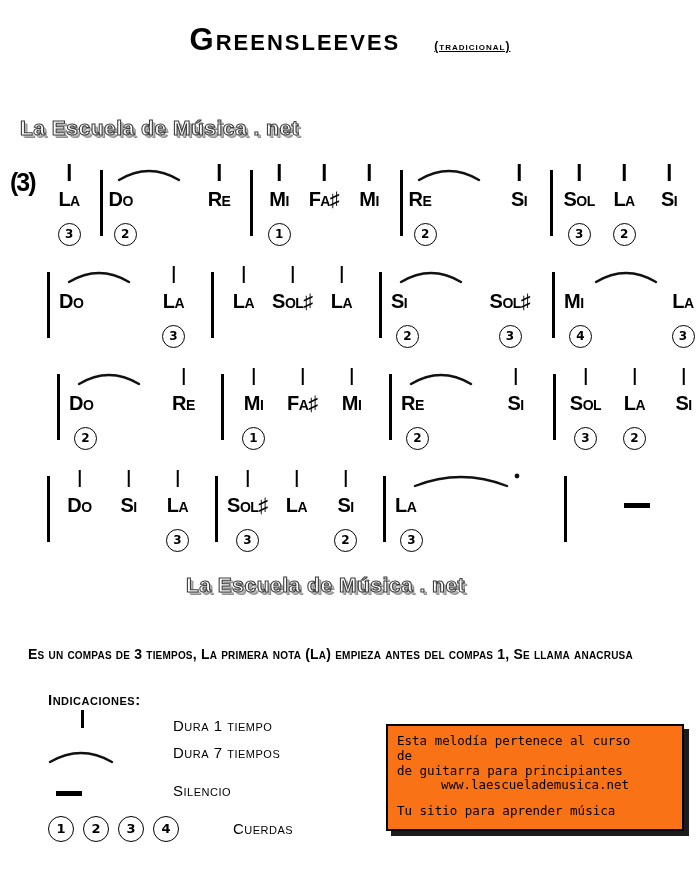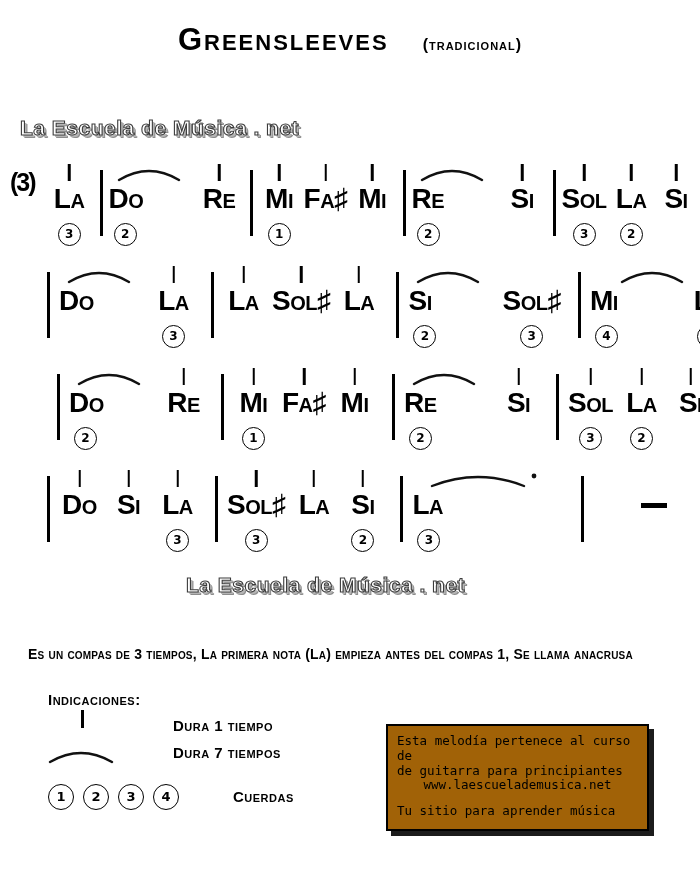--- a/index.html
+++ b/index.html
@@ -11,21 +11,21 @@
   }
   
   .title-row {
     position: absolute; top: 22px; left: 0; width: 700px;
     display: flex; justify-content: center; align-items: baseline; gap: 34px;
   }
   .title {
     font-weight: bold; font-size: 31px; letter-spacing: 2px;
     font-variant: small-caps;
   }
-  .subtitle { font-weight: bold; font-size: 16px; letter-spacing: 1px; font-variant: small-caps; }
+  .subtitle { font-weight: bold; font-size: 12px; letter-spacing: 1px; font-variant: small-caps; text-decoration: underline; }
   .part {
     position: absolute; top: 73px; left: 0; width: 560px; text-align: center;
     font-family: "DejaVu Sans Mono", monospace; font-size: 19px;
   }
   .watermark {
     position: absolute; font-weight: bold; font-size: 21px;
     color: #fff; -webkit-text-stroke: 1.1px #3c3c3c;
     text-shadow: 2px 2px 0 #b5b5b5, 3px 3px 0 #8d8d8d;
     letter-spacing: 0.5px; white-space: nowrap;
   }
@@ -40,21 +40,21 @@
   .sys3 { top: 306px; left: 38px; }
   .sig { font-weight: bold; font-size: 25px; margin: 12px 14px 0 0; letter-spacing: -2px; }
   .bar { width: 3px; height: 66px; background: #000; margin: 14px 6px 0 6px; flex: none; }
   .wide .bar { margin: 14px 9px 0 9px; }
   .note { display: flex; flex-direction: column; align-items: center; margin-right: 4px; min-width: 41px; flex: none; }
   .wide .note { margin-right: 8px; }
   .note .top { position: relative; height: 26px; width: 100%; }
   .tick { position: absolute; left: 50%; transform: translateX(-50%); bottom: 1px; width: 2.5px; height: 17px; background: #000; }
   .arcsvg { position: absolute; bottom: 0; }
   .nm {
-    font-weight: bold; font-size: 28px; line-height: 34px; height: 34px;
+    font-weight: bold; font-size: 20px; line-height: 34px; height: 34px;
     font-variant: small-caps; letter-spacing: -0.5px; white-space: nowrap;
   }
   .bot { height: 30px; display: flex; justify-content: center; padding-top: 7px; width: 100%; }
   .ring {
     width: 23px; height: 23px; border: 1.6px solid #000; border-radius: 50%;
     text-align: center; font-weight: bold; font-size: 12px; line-height: 20px;
     font-family: "DejaVu Sans", sans-serif;
   }
   .note.dur2, .note.dur3 { align-items: flex-start; }
   .note.dur2 { width: 86px; }
@@ -71,42 +71,42 @@
   }
   .indic {
     position: absolute; top: 691px; left: 48px;
     font-weight: bold; font-size: 15px; font-variant: small-caps; letter-spacing: 0.5px;
   }
   
   #legend { position: absolute; top: 710px; left: 48px; width: 330px; }
   .lrow { position: relative; min-height: 24px; }
   .lrow .llab {
     position: absolute; left: 125px; top: 2px;
-    font-weight: bold; font-size: 15px; font-variant: small-caps; letter-spacing: 0.5px;
+    font-weight: normal; font-size: 15px; font-variant: small-caps; letter-spacing: 0.5px;
     white-space: nowrap;
   }
   .r0 { height: 32px; }
   .r0 .lic { padding-left: 33px; }
   .r0 .llab { top: 7px; }
   .r1 { height: 34px; padding-top: 6px; }
   .r2 { height: 42px; padding-top: 2px; }
   .r2 .llab { top: 16px; }
   .r3 { height: 32px; padding-top: 6px; }
   .r3 .lic { padding-left: 8px; }
   .r3 .llab { top: 6px; }
   .r4 { padding-top: 8px; }
   .r4 .llab { left: 185px; top: 12px; }
   .ltick { display: inline-block; width: 2.5px; height: 18px; background: #000; }
   .ldash { display: inline-block; width: 26px; height: 5px; background: #000; margin-top: 7px; }
   .circles-row { display: flex; gap: 9px; }
   .circles-row .ring { width: 26px; height: 26px; line-height: 23px; font-size: 13px; }
   
   .info-box {
-    position: absolute; top: 724px; left: 386px; width: 263px;
-    border: 2px solid #000; background: #a16207;
+    position: absolute; top: 724px; left: 386px; width: 298px;
+    border: 2px solid #000; background: #f97316;
     box-shadow: 5px 5px 0 0 #1c1c1c;
     padding: 8px 9px 10px 9px;
     font-family: "DejaVu Sans Mono", monospace; font-size: 12.5px; line-height: 1.18;
   }
   .info-box .url { margin-top: 0; text-align: center; }
   .info-box .tagline { margin-top: 11px; }
 </style>
 </head>
 <body>
 
@@ -471,20 +471,24 @@
   <div id="legend">
       <div class="lrow r0">
         <div class="lic"><div class="ltick"></div></div>
         <div class="llab">Dura 1 tiempo</div>
       </div>
       <div class="lrow r1">
         <div class="lic"><svg width="66" height="16" class="arcsvg" style="position: static;">
             <path d="M2 14 Q 33 -4 64 14" stroke="#111" stroke-width="2.4" fill="none" stroke-linecap="round"></path>
           </svg></div>
         <div class="llab">Dura 7 tiempos</div>
+      </div>
+      <div class="lrow r3">
+        <div class="lic"><div class="ldash"></div></div>
+        <div class="llab">Silencio</div>
       </div>
       <div class="lrow r4">
         <div class="lic">
           <div class="circles-row">
             <div class="ring">1</div>
             <div class="ring">2</div>
             <div class="ring">3</div>
             <div class="ring">4</div>
           </div>
         </div>

